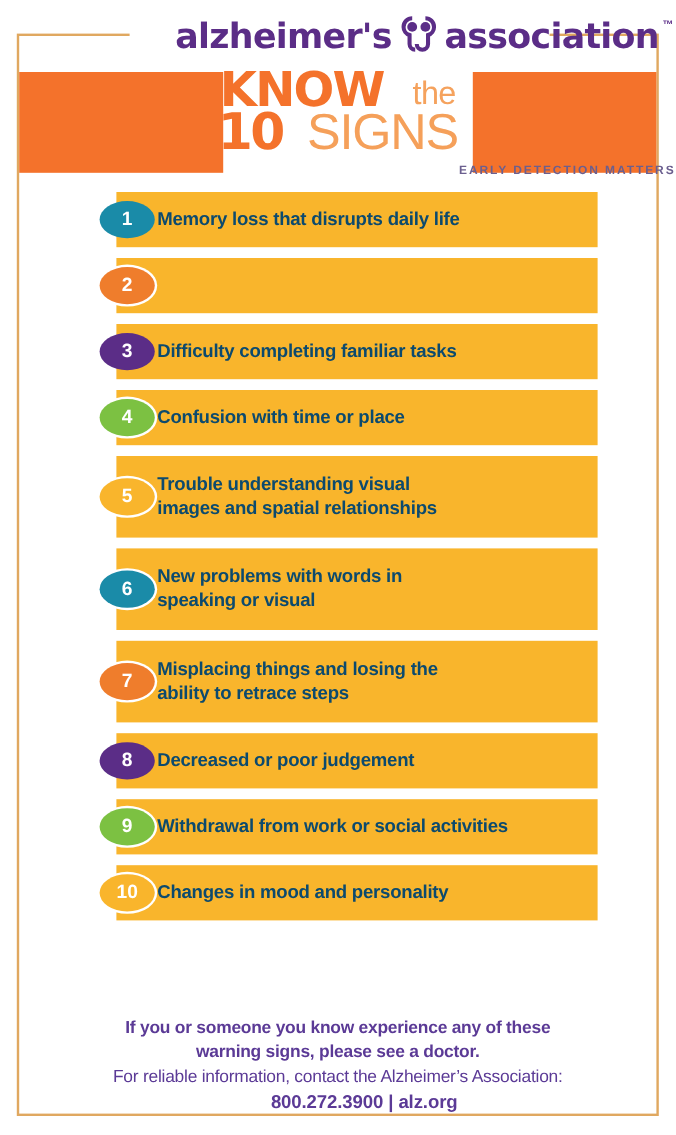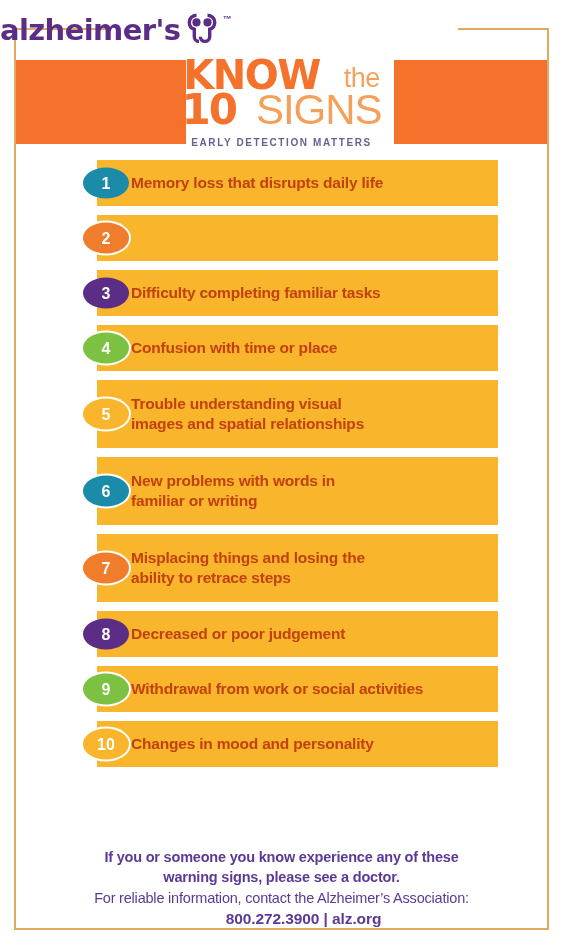--- a/index.html
+++ b/index.html
@@ -23,21 +23,21 @@
   
   .frame-notch{
     position:absolute;left:108px;top:20px;
     width:350px;height:18px;background:#fff;z-index:2;
   }
 
   
   .logo{
     position:absolute;left:0;top:12px;width:563px;
     text-align:center;z-index:4;
-    display:flex;align-items:center;justify-content:flex-start;gap:5px;
+    display:flex;align-items:center;justify-content:flex-end;gap:5px;
   }
   .logo-word{
     font-family:"DejaVu Sans",sans-serif;
     font-weight:bold;font-size:29px;color:#5b2d87;
     letter-spacing:-0.6px;line-height:1;
   }
   .logo-mark{display:block;}
   .logo-tm{
     font-size:9px;color:#5b2d87;vertical-align:top;
     position:relative;top:-11px;left:-2px;font-weight:bold;
@@ -81,20 +81,21 @@
     font-family:"Liberation Sans",sans-serif;
     font-weight:400;font-size:42px;color:#f5a05a;
     letter-spacing:-1px;
     margin-left:20px;
   }
   .tagline{
     margin-top:8px;
     font-family:"Liberation Sans",sans-serif;
     font-weight:bold;font-size:10px;color:#6b5f8f;
     letter-spacing:1.6px;
+    text-align:right;
   }
 
   
   .signs-list{
     position:absolute;left:0;top:160px;width:563px;z-index:4;
   }
   .sign-row{
     position:relative;
     margin-bottom:9px;
     height:46px;
@@ -108,21 +109,21 @@
     position:absolute;left:83px;top:50%;transform:translateY(-50%);
     width:46px;height:31px;border-radius:50%;
     display:flex;align-items:center;justify-content:center;
     color:#ffffff;font-family:"Liberation Sans",sans-serif;
     font-weight:bold;font-size:16px;z-index:2;
   }
   .sign-badge.ringed{box-shadow:0 0 0 2px #ffffff;}
   .sign-text{
     position:absolute;left:131px;top:50%;transform:translateY(-50%);
     width:360px;
-    color:#c2410c;
+    color:#0c4a6e;
     font-family:"Liberation Sans",sans-serif;
     font-weight:bold;font-size:15.5px;
     line-height:1.28;
     letter-spacing:-0.2px;
     z-index:2;
     white-space:pre-line;
   }
 
   
   .footer{
@@ -149,20 +150,21 @@
     <span class="logo-mark">
       <svg width="34" height="32" viewBox="0 0 34 32" aria-hidden="true">
         <g fill="none" stroke="#5b2d87" stroke-width="3.4">
           <path d="M11.5 3.2c-4 0-7.2 3.2-7.2 7.2 0 3.2 2.1 5.9 5 6.8v7.5c0 2.6 2.1 4.7 4.7 4.7"></path>
           <circle cx="11.5" cy="10.4" r="4.1" fill="#5b2d87" stroke="none"></circle>
           <path d="M22.5 3.2c4 0 7.2 3.2 7.2 7.2 0 3.2-2.1 5.9-5 6.8v7.5c0 2.6-2.1 4.7-4.7 4.7-2.6 0-4.7-2.1-4.7-4.7"></path>
           <circle cx="22.5" cy="10.4" r="4.1" fill="#5b2d87" stroke="none"></circle>
         </g>
       </svg>
     </span>
+    <span class="logo-word">association</span>
     <span class="logo-tm">™</span>
   </div>
 
   <div class="lockup">
     <div class="lock-row">
       <span class="know">KNOW</span>
       <span class="the">the</span>
     </div>
     <div class="lock-row">
       <span class="ten">10</span>
@@ -194,21 +196,21 @@
       <div class="sign-row tall">
         <div class="sign-bar"></div>
         <div class="sign-badge ringed" style="background: rgb(249, 181, 44);">5</div>
         <div class="sign-text">Trouble understanding visual
 images and spatial relationships</div>
       </div>
       <div class="sign-row tall">
         <div class="sign-bar"></div>
         <div class="sign-badge ringed" style="background: rgb(26, 139, 168);">6</div>
         <div class="sign-text">New problems with words in
-familiar or writing</div>
+speaking or visual</div>
       </div>
       <div class="sign-row tall">
         <div class="sign-bar"></div>
         <div class="sign-badge ringed" style="background: rgb(239, 125, 44);">7</div>
         <div class="sign-text">Misplacing things and losing the
 ability to retrace steps</div>
       </div>
       <div class="sign-row">
         <div class="sign-bar"></div>
         <div class="sign-badge" style="background: rgb(91, 45, 135);">8</div>

